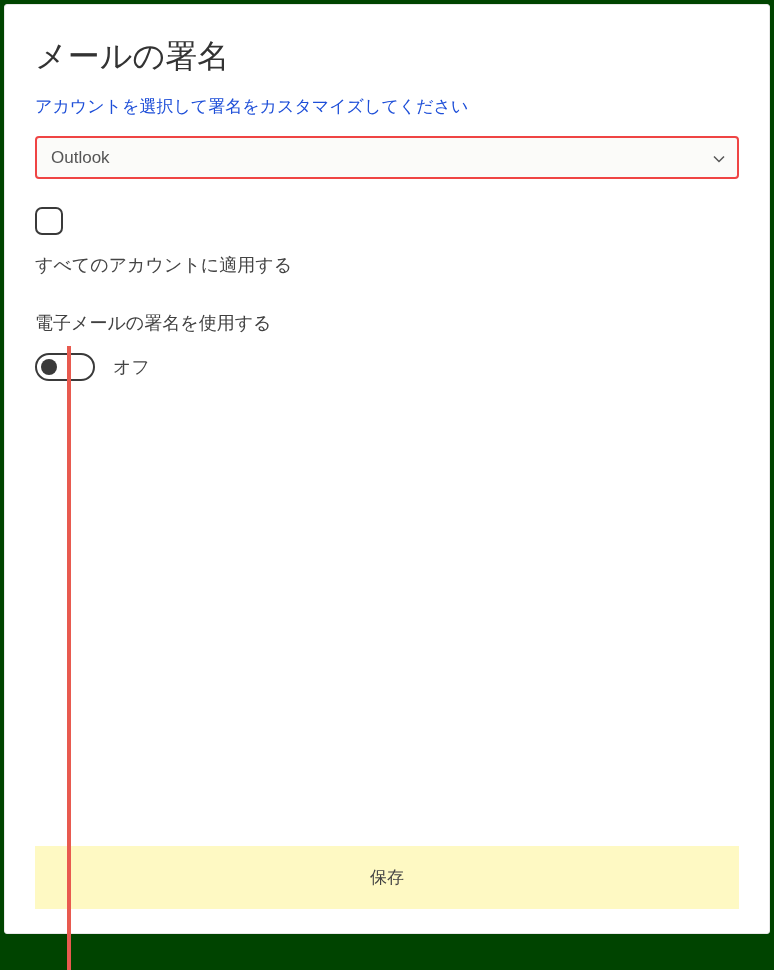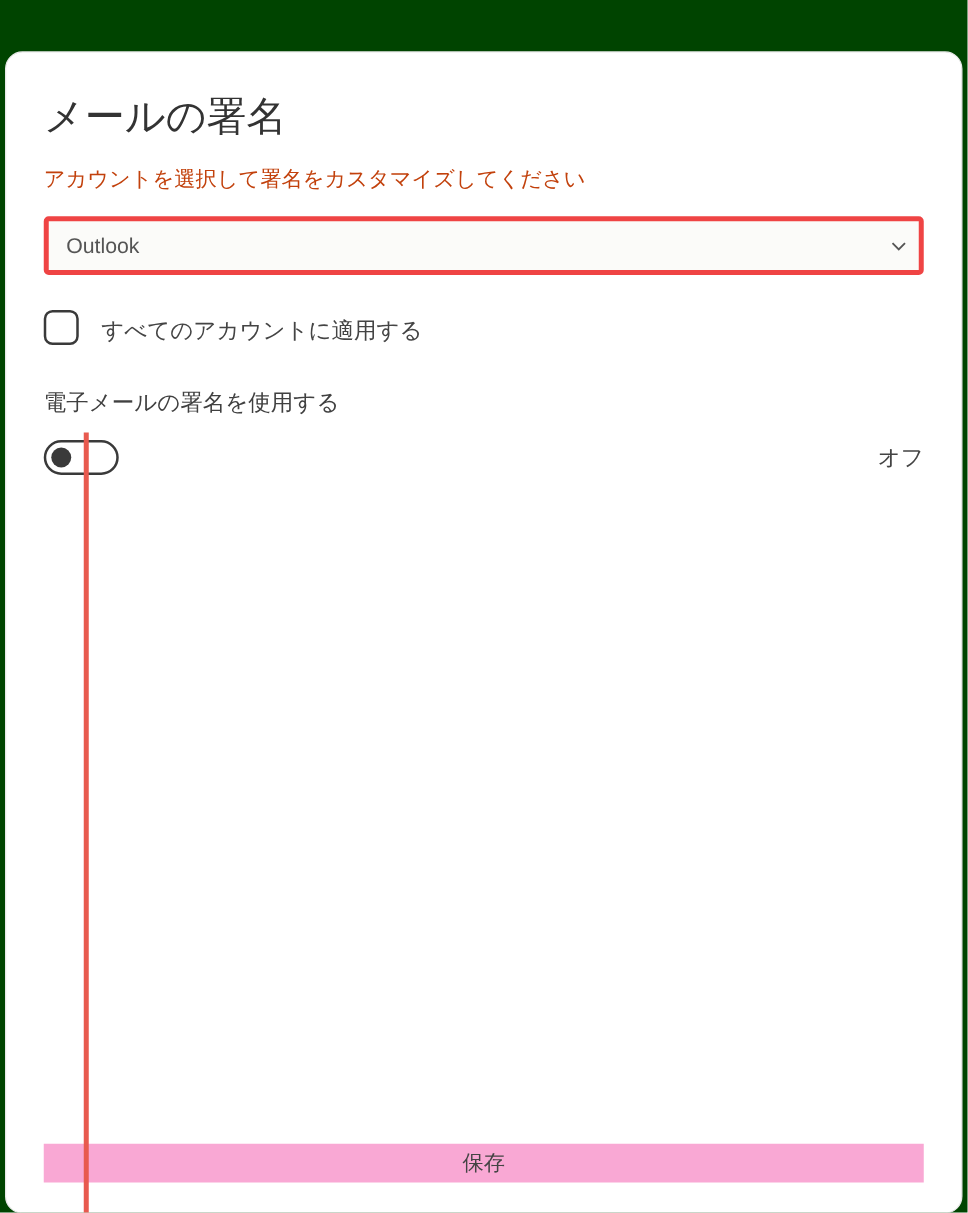--- a/index.html
+++ b/index.html
@@ -10,69 +10,69 @@
     body {
       font-family: "Yu Gothic", "Meiryo", "Hiragino Sans", sans-serif;
       background: #004400;
       width: 774px;
       height: 970px;
       padding: 4px;
     }
     .dialog {
       background: #ffffff;
       border: 1px solid #e8e8e8;
-      border-radius: 14px;
+      border-radius: 3px;
       width: 100%;
       height: 930px;
       padding: 30px 30px 24px 30px;
       display: flex;
       flex-direction: column;
       position: relative;
-      margin-top: 37px;
     }
     .title {
       font-size: 32px;
       font-weight: 400;
       color: #333333;
       margin-bottom: 16px;
     }
     .subtitle {
       font-size: 17px;
-      color: #c2410c;
+      color: #1d4ed8;
       margin-bottom: 18px;
     }
     .select-wrapper {
       position: relative;
       margin-bottom: 28px;
     }
     .account-select {
       width: 100%;
       font-size: 17px;
       padding: 10px 14px;
-      border: 4px solid #ef4444;
+      border: 2px solid #ef4444;
       border-radius: 4px;
       background: #fbfbf9;
       color: #555555;
       appearance: none;
       -webkit-appearance: none;
       cursor: pointer;
     }
     .select-chevron {
       position: absolute;
       right: 14px;
       top: 50%;
       transform: translateY(-50%);
       pointer-events: none;
       color: #555;
     }
     .checkbox-row {
       display: flex;
-      align-items: flex-end;
+      align-items: flex-start;
       gap: 18px;
       margin-bottom: 34px;
+      flex-direction: column;
     }
     .checkbox {
       width: 28px;
       height: 28px;
       border: 2.5px solid #3a3a3a;
       border-radius: 7px;
       background: #fff;
       cursor: pointer;
       flex-shrink: 0;
     }
@@ -82,21 +82,20 @@
     }
     .toggle-label {
       font-size: 18px;
       color: #404040;
       margin-bottom: 18px;
     }
     .toggle-row {
       display: flex;
       align-items: center;
       gap: 18px;
-      justify-content: space-between;
     }
     .toggle {
       width: 60px;
       height: 28px;
       border: 2.5px solid #3a3a3a;
       border-radius: 14px;
       background: #fff;
       position: relative;
       cursor: pointer;
       flex-shrink: 0;
@@ -117,23 +116,23 @@
     }
     .spacer {
       flex: 1;
     }
     .button-row {
       display: flex;
       gap: 14px;
     }
     .btn {
       flex: 1;
-      background: #f9a8d4;
+      background: #fef9c3;
       border: none;
-      padding: 4px 0;
+      padding: 20px 0;
       font-size: 17px;
       color: #444444;
       cursor: pointer;
       font-family: Liberation Serif, serif;
     }
     .annotation-line {
       position: absolute;
       left: 67px;
       top: 346px;
       width: 4px;

